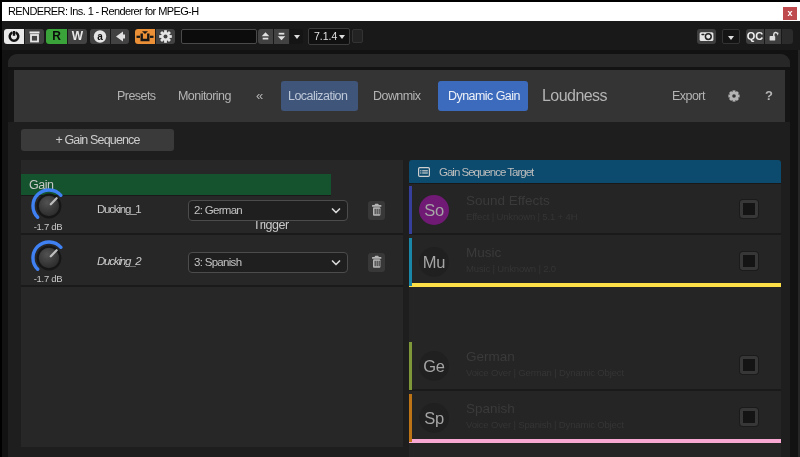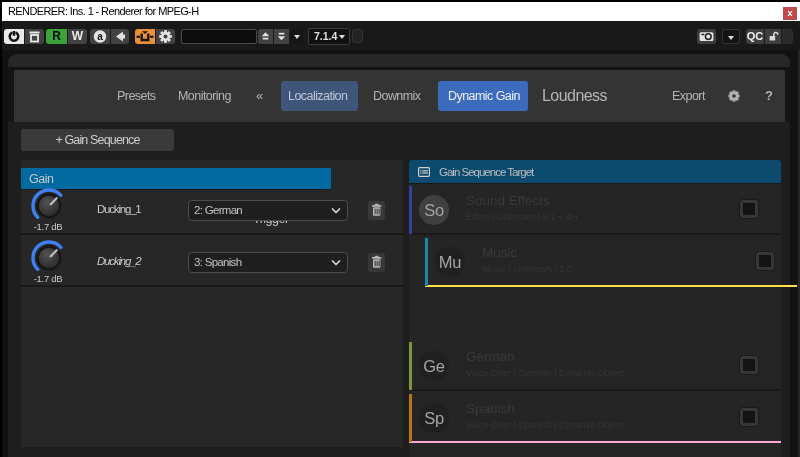--- a/index.html
+++ b/index.html
@@ -80,21 +80,21 @@
   <div class="abs" style="left:274px;top:29px;width:15px;height:15px;background:#424242;border-radius:0;">
     <svg width="15" height="15" viewBox="0 0 15 15">
       <rect x="4.7" y="3.8" width="5.6" height="1.8" fill="#e0e0e0"></rect>
       <path d="M 7.5 11.2 L 11.3 7.2 L 3.7 7.2 Z" fill="#e0e0e0"></path>
     </svg>
   </div>
   <div class="abs" style="left:290px;top:29px;width:13px;height:15px;background:#151515;border-radius:0 3px 3px 0;">
     <div class="abs" style="left:3.5px;top:6px;width:0;height:0;border-left:3.2px solid transparent;border-right:3.2px solid transparent;border-top:4px solid #ddd;"></div>
   </div>
 
-  <div class="abs" style="left:308px;top:28px;width:42px;height:17px;background:#101010;border:1px solid #3c3c3c;border-radius:2px;color:#e0e0e0;font-size:10.5px;line-height:15px;padding-left:5px;font-weight:bold;">7.1.4
+  <div class="abs" style="left:308px;top:28px;width:42px;height:17px;background:#101010;border:1px solid #3c3c3c;border-radius:2px;color:#e0e0e0;font-size:10.5px;line-height:15px;padding-left:5px;">7.1.4
     <div class="abs" style="right:4px;top:6px;width:0;height:0;border-left:3.2px solid transparent;border-right:3.2px solid transparent;border-top:4px solid #ddd;"></div>
   </div>
   <div class="abs" style="left:352px;top:29px;width:11px;height:14px;background:#232323;border:1px solid #333;border-radius:2px;"></div>
 
   <div class="abs" style="left:697px;top:29px;width:19px;height:15px;background:#3e3e3e;border-radius:3px;">
     <svg width="19" height="15" viewBox="0 0 19 15">
       <rect x="2.6" y="3.2" width="13.8" height="8.8" rx="1.6" fill="#e5e5e5"></rect>
       <circle cx="11.3" cy="7.6" r="2.9" fill="none" stroke="#222" stroke-width="1.5"></circle>
       <rect x="4.3" y="4.8" width="3.2" height="1.5" rx="0.75" fill="#222"></rect>
     </svg>
@@ -144,21 +144,21 @@
         <circle cx="0" cy="0" r="1.8" fill="#343434"></circle>
       </g>
     </svg>
     <div class="tab" style="position:absolute;height:52px;line-height:52px;font-size:13px;font-weight:bold;color:#b4b4b4;left:751px;">?</div>
   </div>
 
   <div class="abs" style="left:21px;top:129px;width:153px;height:22px;background:#3a3a3a;border-radius:3px;color:#cdcdcd;font-size:12.5px;text-align:center;line-height:22px;letter-spacing:-0.85px;">+ Gain Sequence</div>
 
   <div class="abs" style="left:21px;top:160px;width:382px;height:287px;background:#272727;">
 
-    <div class="abs" style="left:0;top:8px;width:310px;height:22px;background:#0369a1;border-bottom:1px solid #1a1a1a;">
+    <div class="abs" style="left:0;top:14px;width:310px;height:22px;background:#14532d;border-bottom:1px solid #1a1a1a;">
       <div class="abs" style="left:8px;top:0;height:22px;line-height:22px;font-size:12.5px;color:#c9c9c9;letter-spacing:-0.5px;">Gain</div>
       <div class="abs" style="left:232px;top:0;height:22px;line-height:22px;font-size:12.5px;color:#c9c9c9;letter-spacing:-0.5px;margin-top:40px;">Trigger</div>
     </div>
 
     <div class="abs" style="left:0;top:23px;width:382px;height:52px;border-bottom:2px solid #1a1a1a;"></div>
 
     <div class="abs" style="left:0;top:77px;width:382px;height:50px;border-bottom:2px solid #1a1a1a;"></div>
   </div>
 
   <svg class="abs" style="left:30px;top:187px;" width="38" height="38" viewBox="0 0 38 38">
@@ -227,40 +227,40 @@
         <rect x="4.2" y="3.2" width="5.6" height="1.2" fill="#cfcfcf"></rect>
         <rect x="2.2" y="5.4" width="1.2" height="1.2" fill="#cfcfcf"></rect>
         <rect x="4.2" y="5.4" width="5.6" height="1.2" fill="#cfcfcf"></rect>
       </svg>
       <div class="abs" style="left:30px;top:0;height:24px;line-height:24px;font-size:11.5px;letter-spacing:-1px;color:#bdbdbd;">Gain Sequence Target</div>
     </div>
   </div>
 
   <div class="abs" style="left:409px;top:185px;width:372px;height:50px;border-bottom:2px solid #1a1a1a;">
     <div class="abs" style="left:0;top:1px;width:3px;height:48px;background:#363f9b;"></div>
-    <div class="abs" style="left:10px;top:10px;width:30px;height:30px;border-radius:50%;background:#404040;color:#a5a5a5;font-size:16.5px;text-align:center;line-height:30px;letter-spacing:-0.3px;">So</div>
+    <div class="abs" style="left:10px;top:10px;width:30px;height:30px;border-radius:50%;background:#701a75;color:#a5a5a5;font-size:16.5px;text-align:center;line-height:30px;letter-spacing:-0.3px;">So</div>
     <div class="abs" style="left:57px;top:8px;font-size:13.5px;color:#3a3a3a;letter-spacing:0;">Sound Effects</div>
     <div class="abs" style="left:57px;top:26px;font-size:9.5px;letter-spacing:-0.15px;color:#353535;">Effect | Unknown | 5.1 + 4H</div>
     <div class="abs" style="left:331px;top:15px;width:18px;height:18px;border:3.5px solid #373737;border-radius:3px;background:#141414;box-shadow:0 0 0 1px #1b1b1b;"></div>
   </div>
-  <div class="abs" style="left:425px;top:237px;width:372px;height:50px;border-bottom:2px solid #fde047;">
+  <div class="abs" style="left:409px;top:237px;width:372px;height:50px;border-bottom:4px solid #fde047;">
     <div class="abs" style="left:0;top:1px;width:3px;height:48px;background:#1b87a8;"></div>
     <div class="abs" style="left:10px;top:10px;width:30px;height:30px;border-radius:50%;background:#202020;color:#a5a5a5;font-size:16.5px;text-align:center;line-height:30px;letter-spacing:-0.3px;">Mu</div>
     <div class="abs" style="left:57px;top:8px;font-size:13.5px;color:#3a3a3a;letter-spacing:0;">Music</div>
     <div class="abs" style="left:57px;top:26px;font-size:9.5px;letter-spacing:-0.15px;color:#353535;">Music | Unknown | 2.0</div>
     <div class="abs" style="left:331px;top:15px;width:18px;height:18px;border:3.5px solid #373737;border-radius:3px;background:#141414;box-shadow:0 0 0 1px #1b1b1b;"></div>
   </div>
   <div class="abs" style="left:409px;top:341px;width:372px;height:50px;border-bottom:2px solid #1a1a1a;">
     <div class="abs" style="left:0;top:1px;width:3px;height:48px;background:#7e9839;"></div>
     <div class="abs" style="left:10px;top:10px;width:30px;height:30px;border-radius:50%;background:#202020;color:#a5a5a5;font-size:16.5px;text-align:center;line-height:30px;letter-spacing:-0.3px;">Ge</div>
     <div class="abs" style="left:57px;top:8px;font-size:13.5px;color:#3a3a3a;letter-spacing:0;">German</div>
     <div class="abs" style="left:57px;top:26px;font-size:9.5px;letter-spacing:-0.15px;color:#353535;">Voice Over | German | Dynamic Object</div>
     <div class="abs" style="left:331px;top:15px;width:18px;height:18px;border:3.5px solid #373737;border-radius:3px;background:#141414;box-shadow:0 0 0 1px #1b1b1b;"></div>
   </div>
-  <div class="abs" style="left:409px;top:393px;width:372px;height:50px;border-bottom:2px solid #f9a8d4;">
+  <div class="abs" style="left:409px;top:393px;width:372px;height:50px;border-bottom:4px solid #f9a8d4;">
     <div class="abs" style="left:0;top:1px;width:3px;height:48px;background:#bd7417;"></div>
     <div class="abs" style="left:10px;top:10px;width:30px;height:30px;border-radius:50%;background:#202020;color:#a5a5a5;font-size:16.5px;text-align:center;line-height:30px;letter-spacing:-0.3px;">Sp</div>
     <div class="abs" style="left:57px;top:8px;font-size:13.5px;color:#3a3a3a;letter-spacing:0;">Spanish</div>
     <div class="abs" style="left:57px;top:26px;font-size:9.5px;letter-spacing:-0.15px;color:#353535;">Voice Over | Spanish | Dynamic Object</div>
     <div class="abs" style="left:331px;top:15px;width:18px;height:18px;border:3.5px solid #373737;border-radius:3px;background:#141414;box-shadow:0 0 0 1px #1b1b1b;"></div>
   </div>
   <div class="abs" style="left:409px;top:445px;width:372px;height:12px;background:#252525;"></div>
 
 </div>
 

